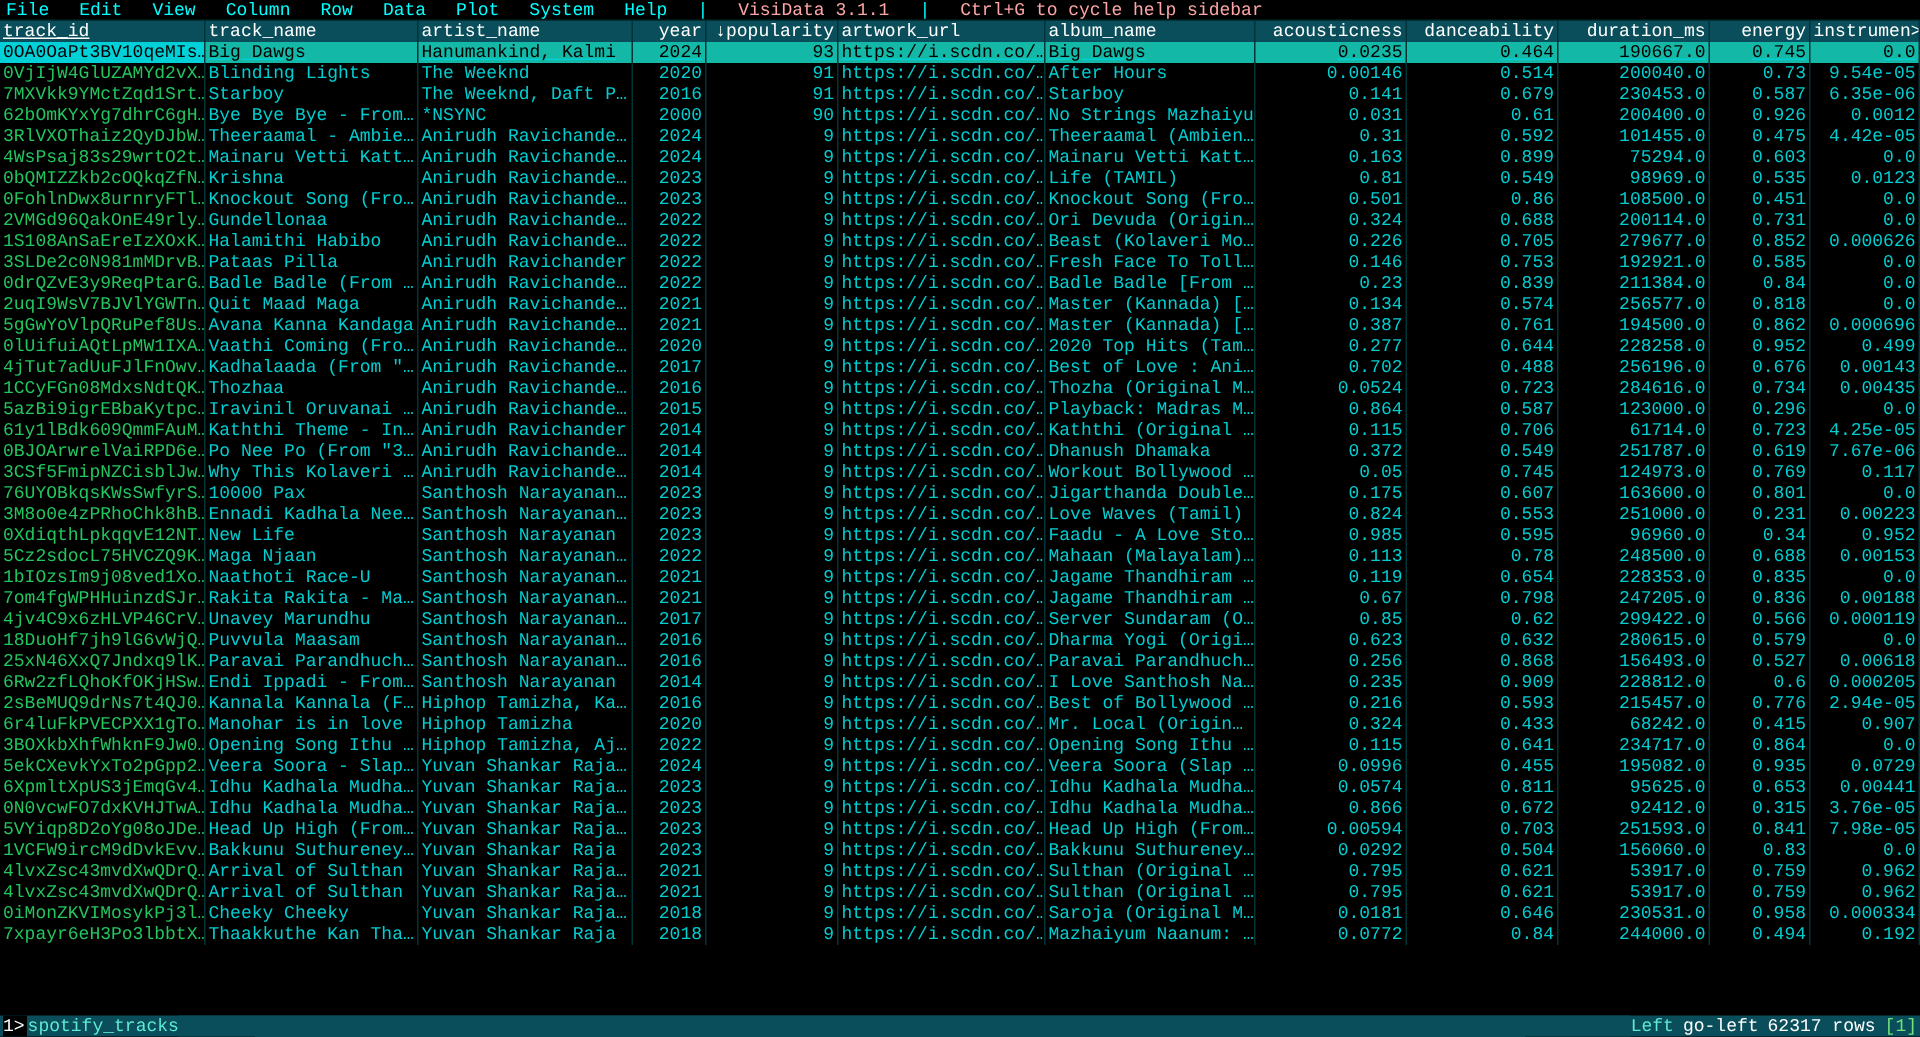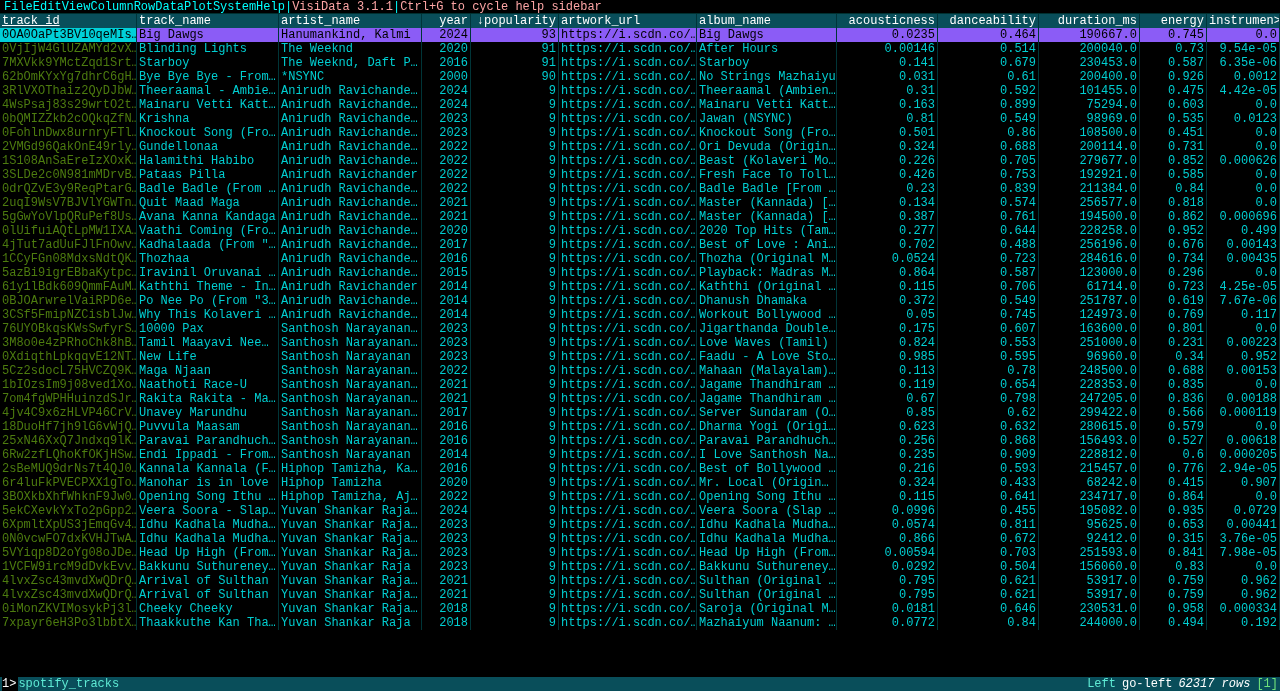--- a/index.html
+++ b/index.html
@@ -1,38 +1,38 @@
 <!DOCTYPE html>
 <html><head>
 <meta charset="utf-8">
 <style>
 * { margin:0; padding:0; box-sizing:border-box; }
 body { background:#000; color:#00ced1; font-family:Menlo,Consolas,'Courier New',monospace; font-size:12px; line-height:14px; width:1280px; height:691px; overflow:hidden; white-space:nowrap; }
-.menubar { background:#000; color:#0ff; padding:0 4px; height:14px; display:flex; gap:0; border-bottom:1px solid #003030; }
+.menubar { background:#000; color:#0ff; padding:0 4px; height:14px; display:flex; gap:20px; border-bottom:1px solid #003030; }
 .menubar span.sep { color:#0ff; }
 .menubar span.info { color:#fca5a5; }
 .header { background:#094e5a; color:#fff; display:flex; height:14px; font-weight:normal; }
 .header .col { border-right:1px solid #00343a; padding:0 2px; overflow:hidden; text-align:right; }
 .header .col.left { text-align:left; }
 .header .col.key { text-decoration:underline; }
 .rows { }
 .row { display:flex; height:14px; }
 .row .cell { border-right:1px solid #003538; padding:0 2px; overflow:hidden; color:#00ced1; }
-.row .cell.tid { color:#4d7c0f; }
+.row .cell.tid { color:#22c55e; }
 .row .cell.num { text-align:right; }
 .row .cell.left { text-align:left; }
-.row.sel { background:#8b5cf6; }
+.row.sel { background:#14b8a6;text-decoration:underline; }
 .row.sel .cell { color:#000; }
 .row.sel .cell.tid { background:#00d0d8; color:#000; }
 .bottom { position:absolute; bottom:0; left:0; right:0; height:14px; background:#094e5a; color:#fff; display:flex; align-items:center; padding:0 2px; }
 .bottom .prompt { background:#000; color:#fff; padding-right:2px;}
 .bottom .cmdline { background:#094e5a; flex:1; }
 .bottom .right { margin-left:auto; display:flex; gap:6px; }
 .bottom .hi { color:#5eead4; }
-.bottom .cnt { color:#fff;font-style:italic; }
+.bottom .cnt { color:#fff; }
 .bottom .gr { color:#6fe27a; }
 .c0{width:137px}.c1{width:142px}.c2{width:143px}.c3{width:49px}.c4{width:88px}.c5{width:138px}.c6{width:140px}.c7{width:101px}.c8{width:101px}.c9{width:101px}.c10{width:67px}.c11{width:73px}
 </style>
 </head>
 <body>
 
 <div class="menubar">
     <span>File</span>
     <span>Edit</span>
     <span>View</span>
@@ -146,21 +146,21 @@
       <div class="cell c10 num">0.603</div>
       <div class="cell c11 num">0.0</div>
     </div>
     <div class="row">
       <div class="cell c0 tid left">0bQMIZZkb2cOQkqZfN…</div>
       <div class="cell c1 left">Krishna</div>
       <div class="cell c2 left">Anirudh Ravichande…</div>
       <div class="cell c3 num">2023</div>
       <div class="cell c4 num">9</div>
       <div class="cell c5 left">https://i.scdn.co/…</div>
-      <div class="cell c6 left">Jawan (NSYNC)</div>
+      <div class="cell c6 left">Life (TAMIL)</div>
       <div class="cell c7 num">0.81</div>
       <div class="cell c8 num">0.549</div>
       <div class="cell c9 num">98969.0</div>
       <div class="cell c10 num">0.535</div>
       <div class="cell c11 num">0.0123</div>
     </div>
     <div class="row">
       <div class="cell c0 tid left">0FohlnDwx8urnryFTl…</div>
       <div class="cell c1 left">Knockout Song (Fro…</div>
       <div class="cell c2 left">Anirudh Ravichande…</div>
@@ -203,21 +203,21 @@
       <div class="cell c11 num">0.000626</div>
     </div>
     <div class="row">
       <div class="cell c0 tid left">3SLDe2c0N981mMDrvB…</div>
       <div class="cell c1 left">Pataas Pilla</div>
       <div class="cell c2 left">Anirudh Ravichander</div>
       <div class="cell c3 num">2022</div>
       <div class="cell c4 num">9</div>
       <div class="cell c5 left">https://i.scdn.co/…</div>
       <div class="cell c6 left">Fresh Face To Toll…</div>
-      <div class="cell c7 num">0.426</div>
+      <div class="cell c7 num">0.146</div>
       <div class="cell c8 num">0.753</div>
       <div class="cell c9 num">192921.0</div>
       <div class="cell c10 num">0.585</div>
       <div class="cell c11 num">0.0</div>
     </div>
     <div class="row">
       <div class="cell c0 tid left">0drQZvE3y9ReqPtarG…</div>
       <div class="cell c1 left">Badle Badle (From …</div>
       <div class="cell c2 left">Anirudh Ravichande…</div>
       <div class="cell c3 num">2022</div>
@@ -365,21 +365,21 @@
       <div class="cell c5 left">https://i.scdn.co/…</div>
       <div class="cell c6 left">Jigarthanda Double…</div>
       <div class="cell c7 num">0.175</div>
       <div class="cell c8 num">0.607</div>
       <div class="cell c9 num">163600.0</div>
       <div class="cell c10 num">0.801</div>
       <div class="cell c11 num">0.0</div>
     </div>
     <div class="row">
       <div class="cell c0 tid left">3M8o0e4zPRhoChk8hB…</div>
-      <div class="cell c1 left">Tamil Maayavi Nee…</div>
+      <div class="cell c1 left">Ennadi Kadhala Nee…</div>
       <div class="cell c2 left">Santhosh Narayanan…</div>
       <div class="cell c3 num">2023</div>
       <div class="cell c4 num">9</div>
       <div class="cell c5 left">https://i.scdn.co/…</div>
       <div class="cell c6 left">Love Waves (Tamil)</div>
       <div class="cell c7 num">0.824</div>
       <div class="cell c8 num">0.553</div>
       <div class="cell c9 num">251000.0</div>
       <div class="cell c10 num">0.231</div>
       <div class="cell c11 num">0.00223</div>

